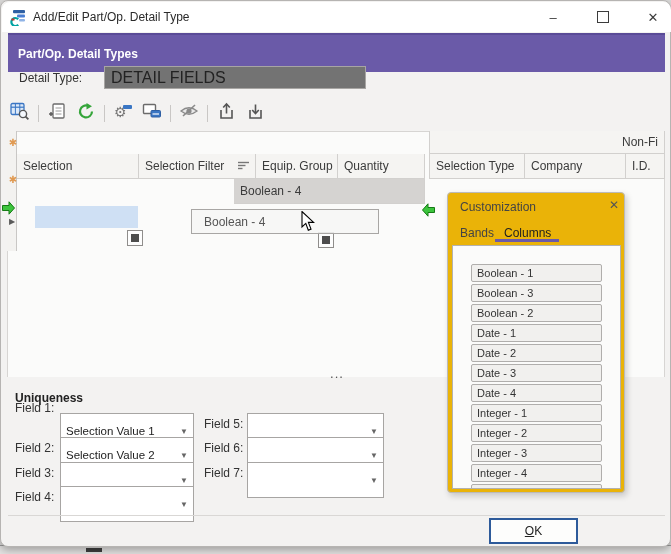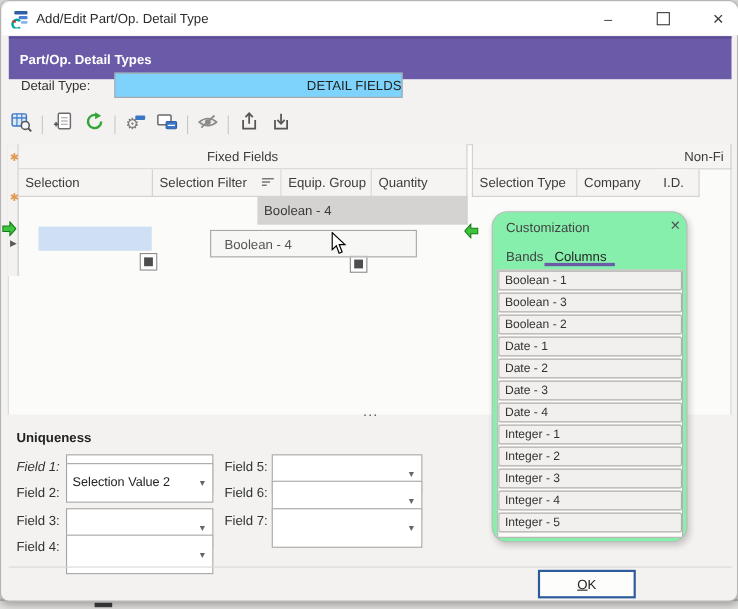--- a/index.html
+++ b/index.html
@@ -23,22 +23,22 @@
   .win-btn{width:40px;height:28px;top:1px;display:flex;align-items:center;justify-content:center;
     font-size:13px;color:#3c3c3c;cursor:default;}
   .maxi-glyph{width:10px;height:10px;border:1px solid #3c3c3c;display:inline-block;}
 
   
   .purple-band{left:7px;top:32px;width:657px;height:39px;background:#6a5aa8;border-top:2px solid #5a4b97;
     color:#ffffff;font-size:12px;font-weight:bold;display:flex;align-items:center;padding-left:10px;}
 
   
   .lbl{font-size:12px;color:#333;}
-  .text-input{left:103px;top:65px;width:262px;height:23px;background:#7dd3fc;border:1px solid #a7a5a3;
-    font-size:12px;color:#222;display:flex;align-items:center;padding-left:6px;justify-content:flex-end;}
+  .text-input{left:103px;top:65px;width:262px;height:23px;background:#737373;border:1px solid #a7a5a3;
+    font-size:16px;color:#222;display:flex;align-items:center;padding-left:6px;}
 
   
   .toolbar{left:8px;top:99px;height:26px;display:flex;align-items:center;gap:7px;}
   .tb-btn{width:22px;height:22px;display:flex;align-items:center;justify-content:center;}
   .tb-sep{width:1px;height:17px;background:#c9c7c5;}
 
   
   .grid-body{left:6px;top:130px;width:658px;height:246px;background:#fbfbfa;border:1px solid #d7d5d3;border-bottom:none;}
   .ind-col{left:6px;top:130px;width:10px;height:120px;background:#f3f2f0;border-right:1px solid #c9c7c5;}
   .cell{border-right:1px solid #d2d0ce;border-bottom:1px solid #d2d0ce;background:#f5f4f2;
@@ -55,28 +55,28 @@
   .chk-inner{width:8px;height:8px;background:#4d4d4d;}
   .splitter-dots{left:318px;top:365px;width:36px;text-align:center;font-size:13px;color:#555;letter-spacing:1px;}
 
   
   .ghost{left:190px;top:208px;width:188px;height:25px;background:rgba(246,246,245,.85);
     border:1px solid #a8a6a4;font-size:12px;color:#555;display:flex;align-items:center;padding-left:12px;z-index:7;}
   .cursor{left:300px;top:210px;z-index:8;}
   .drop-arrow{z-index:5;}
 
   
-  .cust{left:446px;top:191px;width:178px;height:301px;background:#86efac;border:1px solid #bcbab8;
-    border-radius:14px;box-shadow:2px 3px 6px rgba(0,0,0,.18);z-index:6;overflow:hidden;}
+  .cust{left:446px;top:191px;width:178px;height:301px;background:#eab308;border:1px solid #bcbab8;
+    border-radius:4px;box-shadow:2px 3px 6px rgba(0,0,0,.18);z-index:6;overflow:hidden;}
   .cust-title{left:12px;top:7px;font-size:12px;color:#444;}
   .cust-close{left:158px;top:5px;font-size:12px;color:#555;width:16px;text-align:center;}
   .cust-tab{top:29px;height:22px;font-size:12px;color:#444;display:flex;align-items:center;}
   .cust-tab.active{color:#1f1f1f;}
   .tab-underline{left:47px;top:46px;width:64px;height:3px;background:#6a5aa8;}
-  .cust-list{left:4px;top:52px;width:169px;height:244px;border:1px solid #b3b1af;background:#fbfbfa;overflow:hidden;padding:0;}
+  .cust-list{left:4px;top:52px;width:169px;height:244px;border:1px solid #b3b1af;background:#fbfbfa;overflow:hidden;padding:18px;}
   .cust-item{height:16px;border:1px solid #b0aeac;border-radius:2px;background:#f1f0ee;
     font-size:11px;color:#333;display:flex;align-items:center;padding-left:5px;margin-bottom:2px;}
 
   
   .uniq-head{left:14px;top:390px;font-size:12px;font-weight:bold;color:#222;}
   .fld-lbl{font-size:12px;color:#333;}
   .dropdown{height:36px;background:#fff;border:1px solid #a7a5a3;display:flex;align-items:center;
     font-size:11.5px;color:#222;padding-left:5px;}
   .dd-arrow{margin-left:auto;padding-right:5px;font-size:8px;color:#666;}
 
@@ -209,40 +209,39 @@
       </span>
     </div>
   </div>
 
   <div class="abs grid-body"></div>
   <div class="abs ind-col"></div>
   <span class="abs marker" style="top:136px;">✱</span>
   <span class="abs marker" style="top:173px;">✱</span>
   <span class="abs row-tri">▶</span>
 
-  <div class="abs cell band-row center" style="left:16px;width:408px;">Fixed Fields</div>
   <div class="abs cell band-row right" style="left:428px;width:236px;border-left:1px solid #d2d0ce;">Non-Fi</div>
 
   <div class="abs cell hdr-row" style="left:138px;width:117px;">
     <span>Selection Filter</span>
     <span style="margin-left:auto;">
       <svg width="11" height="9" viewBox="0 0 11 9">
         <line x1="0" y1="1.5" x2="11" y2="1.5" stroke="#777" stroke-width="1.4"></line>
         <line x1="0" y1="4.5" x2="7.5" y2="4.5" stroke="#777" stroke-width="1.4"></line>
         <line x1="0" y1="7.5" x2="4.5" y2="7.5" stroke="#777" stroke-width="1.4"></line>
       </svg>
     </span>
   </div>
   <div class="abs cell hdr-row" style="left:16px;width:122px;">Selection</div>
   <div class="abs cell hdr-row" style="left:255px;width:82px;">Equip. Group</div>
   <div class="abs cell hdr-row" style="left:337px;width:87px;">Quantity</div>
 
   <div class="abs cell hdr-row" style="left:428px;width:96px;border-left:1px solid #d2d0ce;">Selection Type</div>
   <div class="abs cell hdr-row" style="left:524px;width:101px;">Company</div>
-  <div class="abs cell hdr-row" style="left:596px;width:39px;text-align:right;">I.D.</div>
+  <div class="abs cell hdr-row" style="left:625px;width:39px;text-align:right;">I.D.</div>
 
   <div class="abs cell sub-row" style="left:233px;width:191px;background:#d5d3d1;">Boolean - 4</div>
 
   <div class="abs sel-cell"></div>
   <div class="abs chk" style="left:126px;top:229px;">
     <span class="chk-inner"></span>
   </div>
   <div class="abs chk" style="left:317px;top:231px;">
     <span class="chk-inner"></span>
   </div>
@@ -255,27 +254,27 @@
   <span class="abs drop-arrow" style="left:421px;top:202px;">
     <svg width="13" height="14" viewBox="0 0 13 14">
       <polygon points="12.5,4.5 6,4.5 6,0.8 0.5,7 6,13.2 6,9.5 12.5,9.5" fill="#3cc43c" stroke="#157a15" stroke-width="1"></polygon>
     </svg>
   </span>
 
   <div class="abs splitter-dots">...</div>
 
   <span class="abs uniq-head">Uniqueness</span>
 
-  <span class="abs fld-lbl" style="left:14px;top:416px;font-style:italic;">Field 1:</span>
+  <span class="abs fld-lbl" style="left:14px;top:400px;">Field 1:</span>
   <div class="abs dropdown" style="left:59px;top:412px;width:134px;">
     <span>Selection Value 1</span>
     <span class="dd-arrow">▼</span>
   </div>
   <span class="abs fld-lbl" style="left:14px;top:440px;">Field 2:</span>
-  <div class="abs dropdown" style="left:59px;top:420px;width:134px;gap:20px;">
+  <div class="abs dropdown" style="left:59px;top:436px;width:134px;gap:20px;">
     <span>Selection Value 2</span>
     <span class="dd-arrow">▼</span>
   </div>
   <span class="abs fld-lbl" style="left:14px;top:465px;">Field 3:</span>
   <div class="abs dropdown" style="left:59px;top:461px;width:134px;">
     <span></span>
     <span class="dd-arrow">▼</span>
   </div>
   <span class="abs fld-lbl" style="left:14px;top:489px;">Field 4:</span>
   <div class="abs dropdown" style="left:59px;top:485px;width:134px;">

